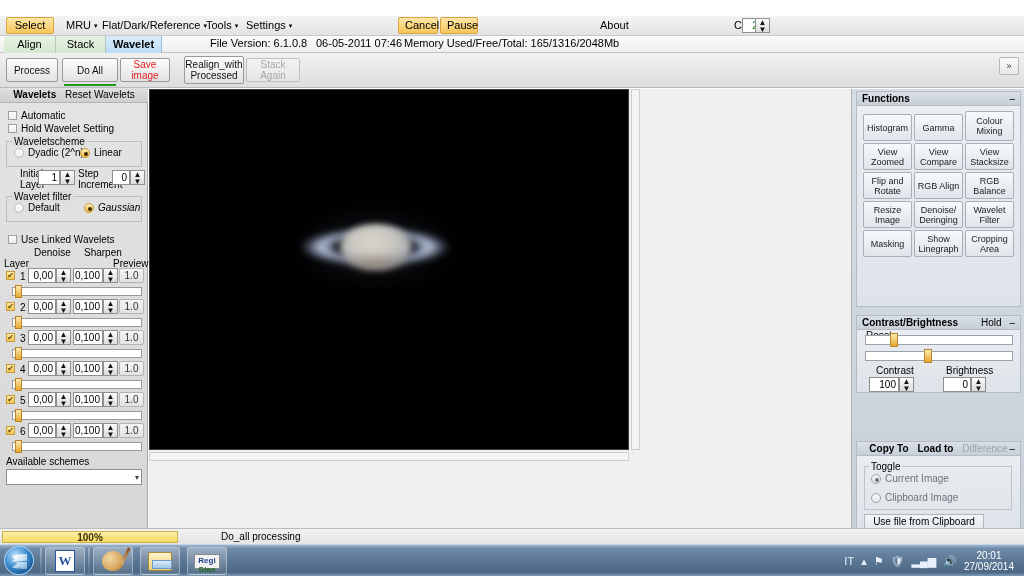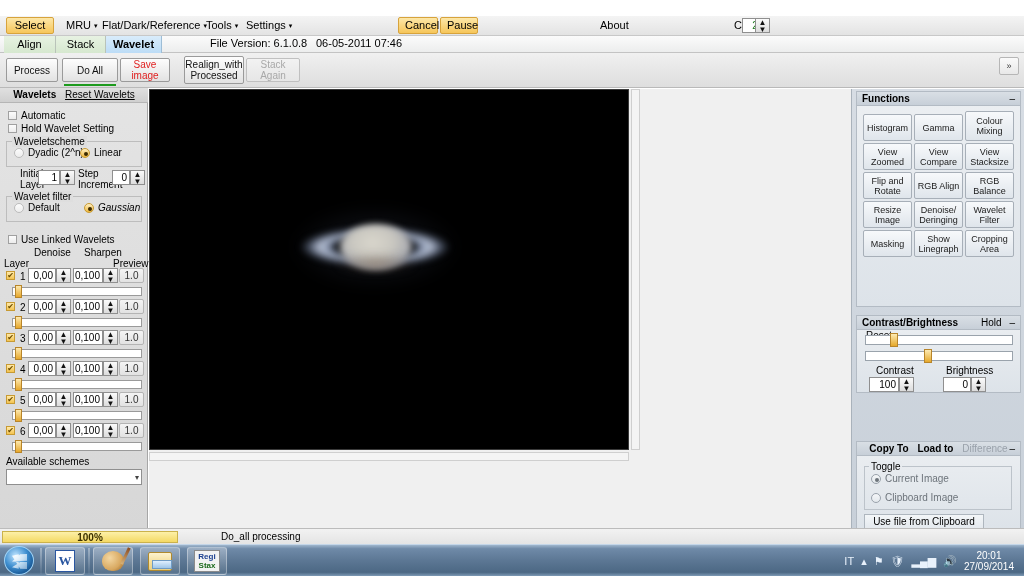--- a/index.html
+++ b/index.html
@@ -324,21 +324,21 @@
   .ico-folder{
     width:24px;height:19px;border:1px solid #b08a2e; border-radius:2px;
     background:linear-gradient(to bottom,#fdf3cf 0%,#f6e2a2 45%,#e8cf82 100%);
     position:relative;
   }
   .ico-folder:after{
     content:""; position:absolute; left:3px; bottom:1px; width:18px; height:7px;
     background:linear-gradient(to bottom,#dfefff,#9fc6e8); border:1px solid #6f9bc4;
   }
   .ico-rx{
-    width:26px;height:22px;background:#f2f2f2;border:1px solid #8b8b8b;
+    width:26px;height:15px;background:#f2f2f2;border:1px solid #8b8b8b;
     font-size:8px; font-weight:bold; line-height:9px; text-align:center; color:#1d6a1d;
     padding-top:1px;
   }
   .ico-rx span{ display:block; color:#1b3f8f; }
   .tray{
     position:absolute; right:2px; top:0; height:32px; display:flex; align-items:center;
     color:#f0f6ff; font-size:10px; gap:7px; padding-right:8px;
   }
   .clock{ text-align:center; line-height:11px; font-size:10px; color:#fff; }
   .trayicon{ font-size:11px; color:#e8f1fb; }
@@ -365,39 +365,40 @@
         <u>▼</u>
       </div>
   </div>
 
   <div class="tabrow">
     <div class="tab" style="left:4px;width:52px;">Align</div>
     <div class="tab" style="left:56px;width:50px;">Stack</div>
     <div class="tab active" style="left:106px;width:56px;">Wavelet</div>
     <div class="tabinfo" style="left:210px;">File Version: 6.1.0.8</div>
     <div class="tabinfo" style="left:316px;">06-05-2011 07:46</div>
+    <div class="tabinfo" style="left:404px;">Memory Used/Free/Total: 165/1316/2048Mb</div>
   </div>
 
   <div class="actionbar">
     <div class="btn" style="left:6px;top:5px;width:52px;height:24px;">Process</div>
     <div class="btn" style="left:62px;top:5px;width:56px;height:24px;">Do All</div>
     <div class="underline-green" style="left:64px;top:31px;width:52px;"></div>
     <div class="btn red" style="left:120px;top:5px;width:50px;height:24px;">Save image</div>
     <div class="btn" style="left:184px;top:3px;width:60px;height:28px;">Realign_with Processed</div>
     <div class="btn dis" style="left:246px;top:5px;width:54px;height:24px;">Stack Again</div>
     <div class="chk" style="left:332px;top:59px;"><i></i><span>Show Full Image</span></div>
     <div class="chk" style="left:332px;top:74px;"><i></i><span>Show AlignPoints</span></div>
     <div class="chk" style="left:442px;top:59px;"><i></i><span>Show Processing Area</span></div>
   </div>
   <div class="expander">»</div>
 
   <div class="leftpanel">
     <div class="panelhdr">
       <b>Wavelets</b>
-      <span style="margin-left:6px;text-decoration:underline;">Reset Wavelets</span>
+      <span style="margin-left:6px;">Reset Wavelets</span>
     </div>
 
     <div class="row" style="left:8px;top:22px;">
       <span class="cbx"></span><span>Automatic</span>
     </div>
     <div class="row" style="left:8px;top:35px;">
       <span class="cbx"></span><span>Hold Wavelet Setting</span>
     </div>
 
     <div class="gbox" style="left:6px;top:53px;width:136px;height:26px;"></div>

